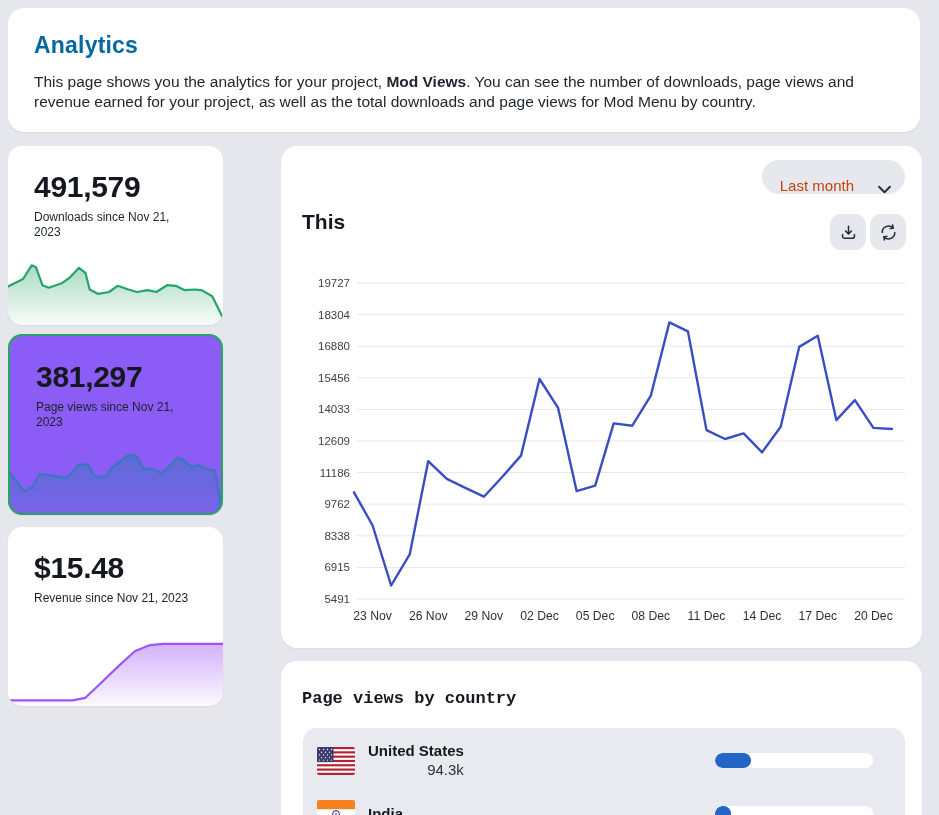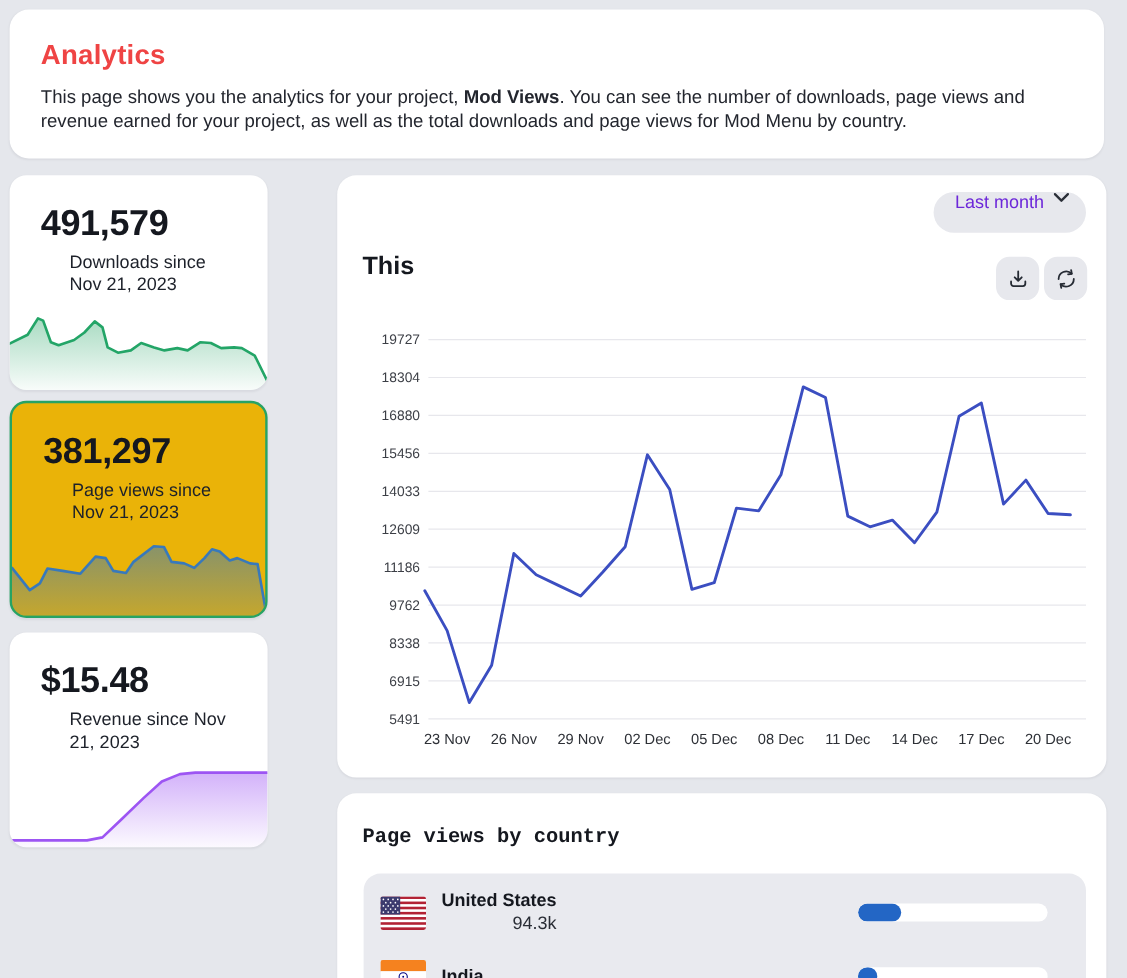--- a/index.html
+++ b/index.html
@@ -8,38 +8,38 @@
     position:relative;
     background:#e5e7ec;
     overflow:hidden;
     font-family:"Liberation Sans", sans-serif;
     color:#181c24;
   }
   .card { position:absolute; background:#fff; border-radius:16px; }
 
   
   .header-card { left:8px; top:8px; width:912px; height:124px; padding:24px 26px; box-shadow:0 1px 2px rgba(20,25,40,.06); }
-  .page-title { font-size:23px; font-weight:700; letter-spacing:.2px; color:#ef4444; }
+  .page-title { font-size:23px; font-weight:700; letter-spacing:.2px; color:#0369a1; }
   .page-desc { margin-top:13px; font-size:15.5px; line-height:1.32; color:#23262e; max-width:880px; }
   .page-desc b { font-weight:700; }
 
   
   .stat-card { left:8px; width:215px; height:179px; border-radius:14px; overflow:hidden; cursor:pointer; box-shadow:0 1px 2px rgba(20,25,40,.06); }
   .stat-card .inner { padding:24px 26px 0; position:relative; z-index:2; }
   .stat-value { font-size:30px; font-weight:800; letter-spacing:-.3px; color:#15181f; }
-  .stat-label { margin-top:6px; font-size:15px; line-height:1.25; color:#1d212a;margin-left:24px; }
+  .stat-label { margin-top:6px; font-size:12px; line-height:1.25; color:#1d212a; }
   .stat-card svg.spark { position:absolute; left:0; right:0; bottom:0; width:100%; height:72px; display:block; z-index:1; }
   #stat-downloads { top:146px; }
-  #stat-pageviews { top:334px; height:181px; background:#eab308; border:2px solid #27a364; }
+  #stat-pageviews { top:334px; height:181px; background:#8b5cf6; border:2px solid #27a364; }
   #stat-revenue  { top:527px; }
 
   
   .chart-card { left:281px; top:146px; width:641px; height:502px; box-shadow:0 1px 2px rgba(20,25,40,.06); }
   .range-pill { position:absolute; top:14px; right:17px; height:34px; padding:0 14px 0 18px; background:#e7e8ed; border:none; border-radius:17px;
-    display:flex; align-items:flex-start; gap:8px; font-family:inherit; font-size:15px; color:#6d28d9; cursor:pointer; }
+    display:flex; align-items:flex-end; gap:24px; font-family:inherit; font-size:15px; color:#c2410c; cursor:pointer; }
   .views-title { position:absolute; left:21px; top:64px; font-size:21px; font-weight:700; color:#15181f; }
   .icon-btn { position:absolute; top:68px; width:36px; height:36px; border:none; border-radius:11px; background:#e7e8ed; display:flex; align-items:center; justify-content:center; cursor:pointer; }
   #btn-download { right:56px; }
   #btn-refresh  { right:16px; }
   .icon-btn svg, .range-pill svg { display:block; }
   #views-chart { position:absolute; left:16px; top:116px; }
 
   
   .country-card { left:281px; top:661px; width:641px; height:260px; box-shadow:0 1px 2px rgba(20,25,40,.06); }
   .country-title { position:absolute; left:21px; top:28px; font-size:17px; font-weight:700; color:#15181f;font-family:Liberation Mono, monospace; }

